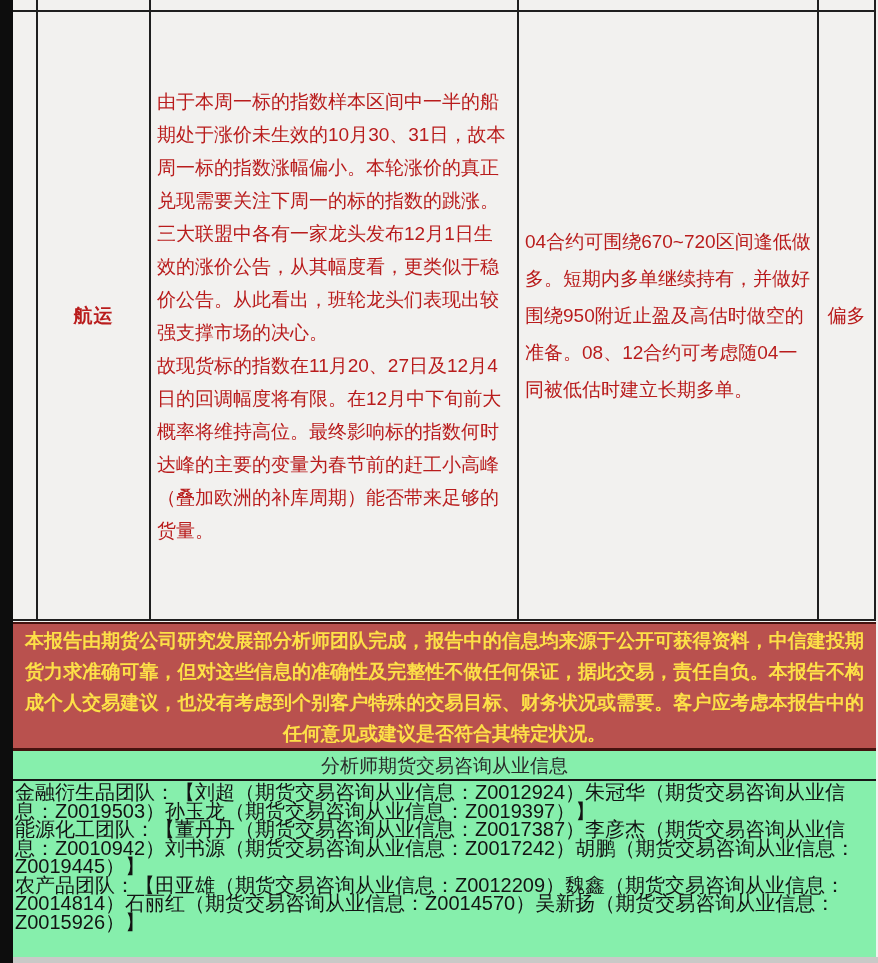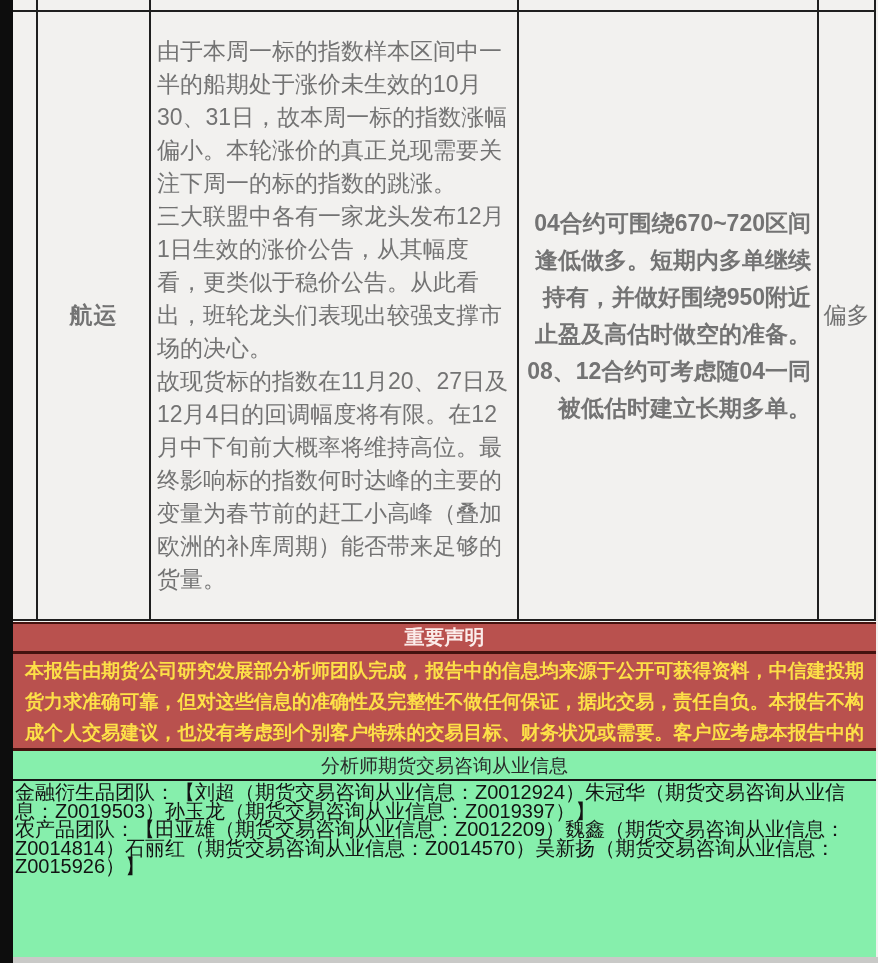--- a/index.html
+++ b/index.html
@@ -14,33 +14,33 @@
   }
   
   .report-table{
     position:absolute;left:13px;top:0;
     border-collapse:collapse;table-layout:fixed;
     width:862px;
   }
   .report-table td{
     border:2px solid #1f1f1f;
     background:#f2f1ef;
-    color:#737373;
-    font-size:23px;
+    color:#b91c1c;
+    font-size:19px;
     vertical-align:middle;
     padding:0;
     overflow:hidden;
   }
   .report-table tr.sliver td{height:10px;border-top:none;}
   .report-table td.no-left{border-left:none;}
   td.category-cell{text-align:center;letter-spacing:1px;font-weight:bold;}
   td.analysis-cell{padding:2px 6px;}
   td.analysis-cell .para{line-height:33px;text-align:left;}
   td.suggestion-cell{padding:2px 6px;}
-  td.suggestion-cell .para{line-height:37px;text-align:right;font-weight:bold;}
+  td.suggestion-cell .para{line-height:37px;text-align:left;}
   td.rating-cell{text-align:center;}
   
   .disclaimer{
     position:absolute;left:13px;top:622px;width:863px;height:129px;
     background:#b9514e;
     border-top:2px solid #45120f;border-bottom:3px solid #45120f;
     box-sizing:border-box;
   }
   .disclaimer-title{
     height:27px;line-height:27px;text-align:center;
@@ -102,25 +102,25 @@
     </td>
     <td class="suggestion-cell">
       <div class="para">04合约可围绕670~720区间逢低做多。短期内多单继续持有，并做好围绕950附近止盈及高估时做空的准备。08、12合约可考虑随04一同被低估时建立长期多单。</div>
     </td>
     <td class="rating-cell">偏多</td>
   </tr>
 </tbody>
   </table>
 
 <div class="disclaimer">
-  <div class="disclaimer-title">重要声明</div>
   <div class="disclaimer-body">本报告由期货公司研究发展部分析师团队完成，报告中的信息均来源于公开可获得资料，中信建投期货力求准确可靠，但对这些信息的准确性及完整性不做任何保证，据此交易，责任自负。本报告不构成个人交易建议，也没有考虑到个别客户特殊的交易目标、财务状况或需要。客户应考虑本报告中的任何意见或建议是否符合其特定状况。</div>
 </div>
 
 <div class="analysts">
   <div class="analysts-title">分析师期货交易咨询从业信息</div>
   <div class="analysts-body">
     <div class="team-line">金融衍生品团队：【刘超（期货交易咨询从业信息：Z0012924）朱冠华（期货交易咨询从业信息：Z0019503）孙玉龙（期货交易咨询从业信息：Z0019397）】</div>
+    <div class="team-line">能源化工团队：【董丹丹（期货交易咨询从业信息：Z0017387）李彦杰（期货交易咨询从业信息：Z0010942）刘书源（期货交易咨询从业信息：Z0017242）胡鹏（期货交易咨询从业信息：Z0019445）】</div>
     <div class="team-line">农产品团队：【田亚雄（期货交易咨询从业信息：Z0012209）魏鑫（期货交易咨询从业信息：Z0014814）石丽红（期货交易咨询从业信息：Z0014570）吴新扬（期货交易咨询从业信息：Z0015926）】</div>
   </div>
 </div>
 
 <div class="bottom-strip"></div>
 
 </body></html>

